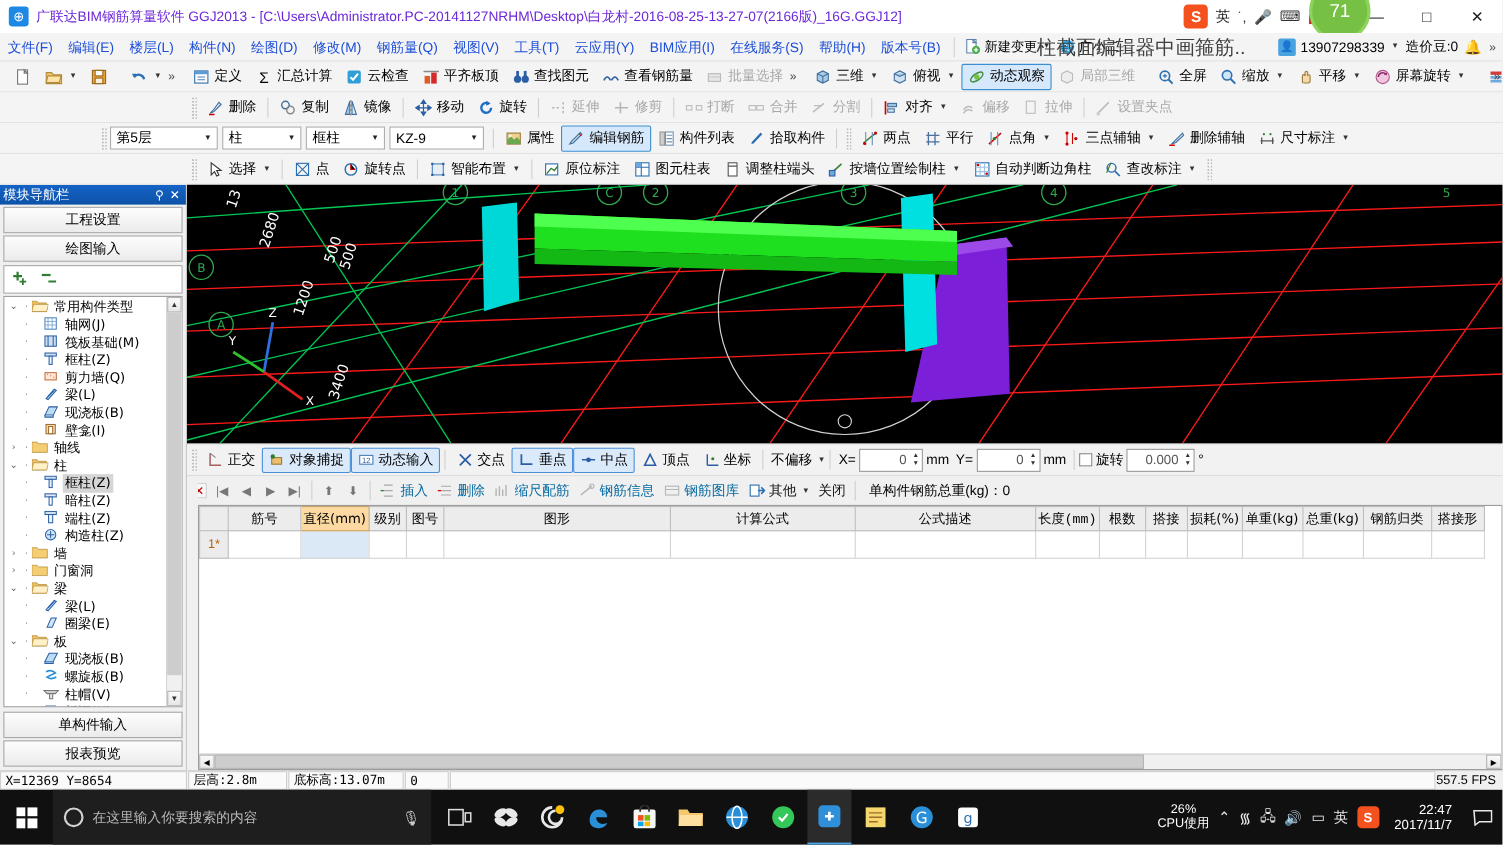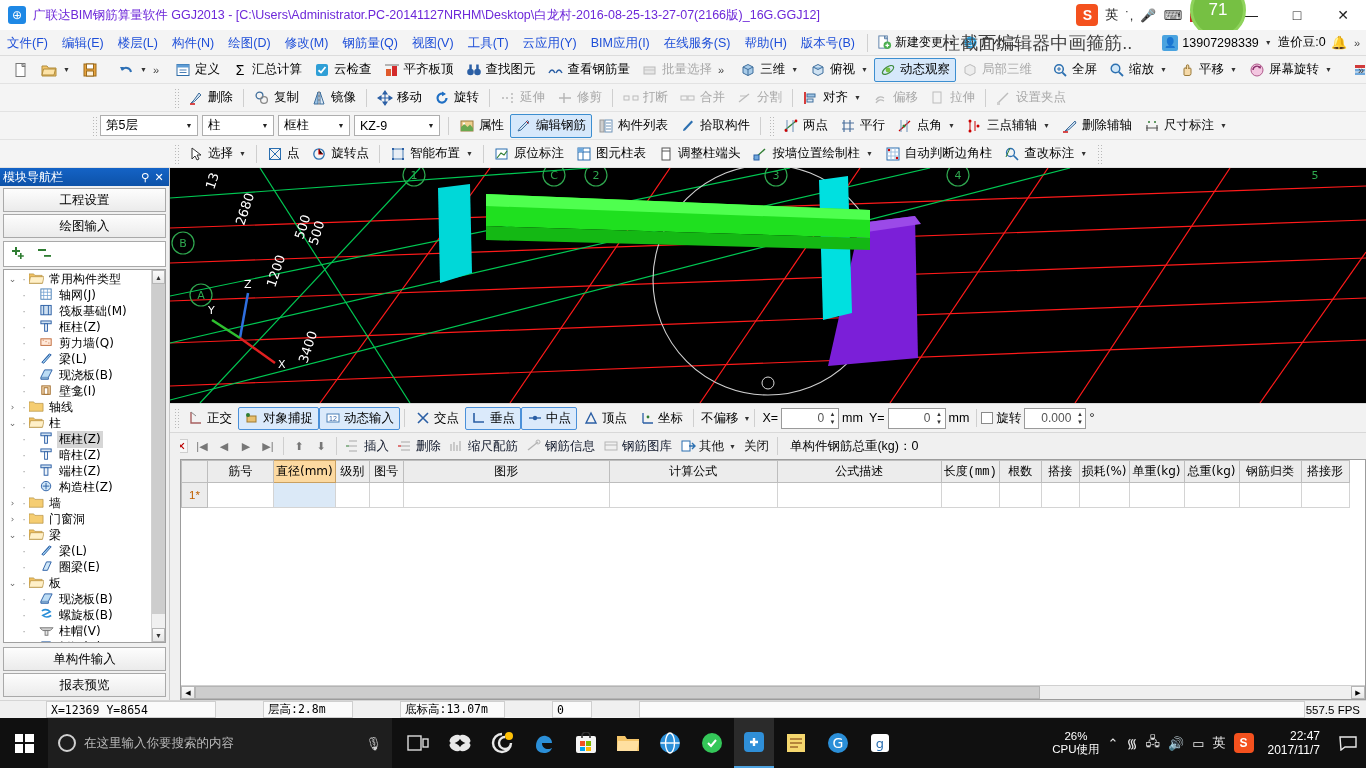--- a/index.html
+++ b/index.html
@@ -111,21 +111,21 @@
   .spin i { display:block; font-size:6px; line-height:8px; text-align:center; color:#333; font-style:normal;}
   .lbl-sm { font-size:12.5px; padding:0 3px; }
   .cbx { width:12px; height:12px; border:1px solid #8a8a8a; background:#fff; display:inline-block; }
 
   
   .rebarpane { flex:1; display:flex; flex-direction:column; background:#f0f0f0; min-height:0; position:relative; }
   .rb-toolbar { height:26px; display:flex; align-items:center; background:#f0f0f0; flex:0 0 26px; }
   .rb-close { width:14px; height:14px; margin:0 3px 0 4px; display:flex; align-items:center; justify-content:center;
       color:#b00; font-size:11px; border:1px solid #cfcfcf; background:#f7f7f7;}
   .navb { width:22px; height:20px; display:flex; align-items:center; justify-content:center; font-size:11px; color:#777; }
-  .rbtn { display:flex; align-items:center; gap:3px; padding:1px 4px; height:22px; font-size:12.5px; color:#0f172a; white-space:nowrap; }
+  .rbtn { display:flex; align-items:center; gap:3px; padding:1px 4px; height:22px; font-size:12.5px; color:#0369a1; white-space:nowrap; }
   .rbtn.en { color:#111; }
   .tabletotal { font-size:12.5px; padding-left:8px; white-space:nowrap; }
 
   
   .gridwrap { flex:1; margin:0 0 0 0; border:1px solid #9c9c9c; background:#fff; overflow:hidden;
       display:flex; flex-direction:column; min-height:0; }
   table.grid { border-collapse:collapse; table-layout:fixed; font-size:12px; }
   table.grid th { background:#ececec; border:1px solid #bdbdbd; height:22px; font-weight:normal;
       font-size:12px; padding:0 2px; white-space:nowrap;
       font-family:"DejaVu Sans","Liberation Sans",sans-serif;}
@@ -137,21 +137,21 @@
   .hscrollbar { height:14px; background:#f0f0f0; border-top:1px solid #d0d0d0; display:flex; align-items:center; flex:0 0 14px;}
   .hs-arrow { width:14px; height:13px; background:linear-gradient(#fbfbfb,#e6e6e6); border:1px solid #b6b6b6;
       font-size:7px; display:flex; align-items:center; justify-content:center; }
   .hs-thumb { height:13px; background:#cdcdcd; border:1px solid #b4b4b4; }
   .rb-leftedge { position:absolute; left:0; top:0; bottom:0; width:10px; background:#f0f0f0; }
 
   
   .statusbar { height:18px; background:#f0f0f0; display:flex; align-items:center; flex:0 0 18px;
       border-top:1px solid #d5d5d5; font-size:11.5px; font-family:"DejaVu Sans Mono","Liberation Mono",monospace;}
   .stcell { border:1px solid #cfcfcf; background:#fafafa; height:17px; display:flex; align-items:center;
-      padding:0 4px; margin-right:1px; white-space:nowrap;margin-left:46px; }
+      padding:0 4px; margin-right:1px; white-space:nowrap; }
   .st-right { margin-left:auto; padding-right:6px; font-family:"Liberation Sans",sans-serif; font-size:11.5px; }
 
   
   .taskbar { height:50px; background:#101010; display:flex; align-items:center; flex:0 0 50px; color:#fff; }
   .startb { width:48px; height:50px; display:flex; align-items:center; justify-content:center; }
   .winlogo { width:19px; height:19px; display:grid; grid-template-columns:1fr 1fr; grid-template-rows:1fr 1fr; gap:2px; }
   .winlogo i { background:#fff; display:block; }
   .searchbox { width:344px; height:50px; background:#1e1e1e; display:flex; align-items:center; gap:8px; padding:0 10px; }
   .srch-circle { width:18px;height:18px;border:2px solid #d0d0d0;border-radius:50%; }
   .srch-txt { color:#b9b9b9; font-size:12.5px; flex:1; }

